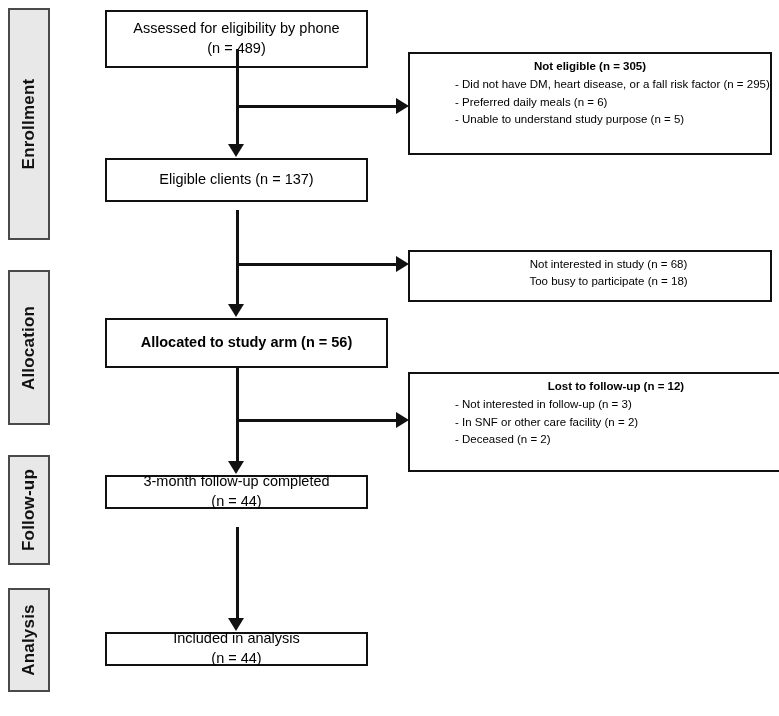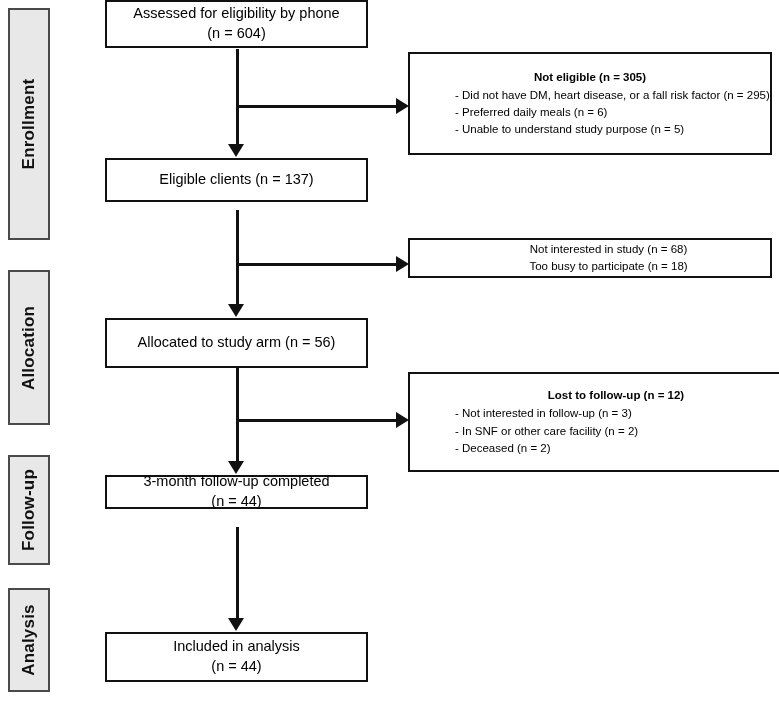--- a/index.html
+++ b/index.html
@@ -60,21 +60,21 @@
   .flow-box .box-text { white-space: pre-line; }
 
   
   .excl-box {
     position: absolute;
     background: #ffffff;
     border: 2.5px solid #111111;
     box-sizing: border-box;
     display: flex;
     flex-direction: column;
-    justify-content: center;
+    justify-content: flex-start;
     font-size: 11.5px;
     line-height: 1.5;
     color: #000000;
     padding: 4px 8px;
   }
   .excl-title {
     text-align: center;
     font-weight: bold;
     font-size: 11.5px;
     margin-bottom: 1px;
@@ -124,48 +124,48 @@
   </div>
 
   <div class="stage-band" style="top:455px; height:110px;">
     <span class="stage-label">Follow-up</span>
   </div>
 
   <div class="stage-band" style="top:588px; height:104px;">
     <span class="stage-label">Analysis</span>
   </div>
 
-  <div class="flow-box" style="left:105px; top:0; width:263px; height:48px;">
-    <span class="box-text"><span>Assessed for eligibility by phone</span><br><span>(n = 604)</span></span>
+  <div class="flow-box" style="left:105px; top:10px; width:263px; height:58px;">
+    <span class="box-text"><span>Assessed for eligibility by phone</span><br><span>(n = 489)</span></span>
   </div>
 
   <div class="flow-box" style="left:105px; top:158px; width:263px; height:44px;">
     <span class="box-text">Eligible clients (n = 137)</span>
   </div>
 
-  <div class="flow-box" style="left:105px; top:318px; width:263px; height:50px;">
+  <div class="flow-box" style="left:105px; top:318px; width:283px; height:50px;font-weight:bold;">
     <span class="box-text">Allocated to study arm (n = 56)</span>
   </div>
 
   <div class="flow-box" style="left:105px; top:475px; width:263px; height:34px;">
     <span class="box-text"><span>3-month follow-up completed</span><br><span>(n = 44)</span></span>
   </div>
 
-  <div class="flow-box" style="left:105px; top:632px; width:263px; height:50px;">
+  <div class="flow-box" style="left:105px; top:632px; width:263px; height:34px;">
     <span class="box-text"><span>Included in analysis</span><br><span>(n = 44)</span></span>
   </div>
 
   <div class="excl-box" style="left:408px; top:52px; width:364px; height:103px;">
     <div class="excl-title">Not eligible (n = 305)</div>
     <div class="excl-item">- Did not have DM, heart disease, or a fall risk factor (n = 295)</div>
     <div class="excl-item">- Preferred daily meals (n = 6)</div>
     <div class="excl-item">- Unable to understand study purpose (n = 5)</div>
   </div>
 
-  <div class="excl-box centered" style="left:408px; top:238px; width:364px; height:40px;">
+  <div class="excl-box centered" style="left:408px; top:250px; width:364px; height:52px;">
     <div class="excl-item">Not interested in study (n = 68)</div>
     <div class="excl-item">Too busy to participate (n = 18)</div>
   </div>
 
   <div class="excl-box" style="left:408px; top:372px; width:416px; height:100px;">
     <div class="excl-title">Lost to follow-up (n = 12)</div>
     <div class="excl-item">- Not interested in follow-up (n = 3)</div>
     <div class="excl-item">- In SNF or other care facility (n = 2)</div>
     <div class="excl-item">- Deceased (n = 2)</div>
   </div>

